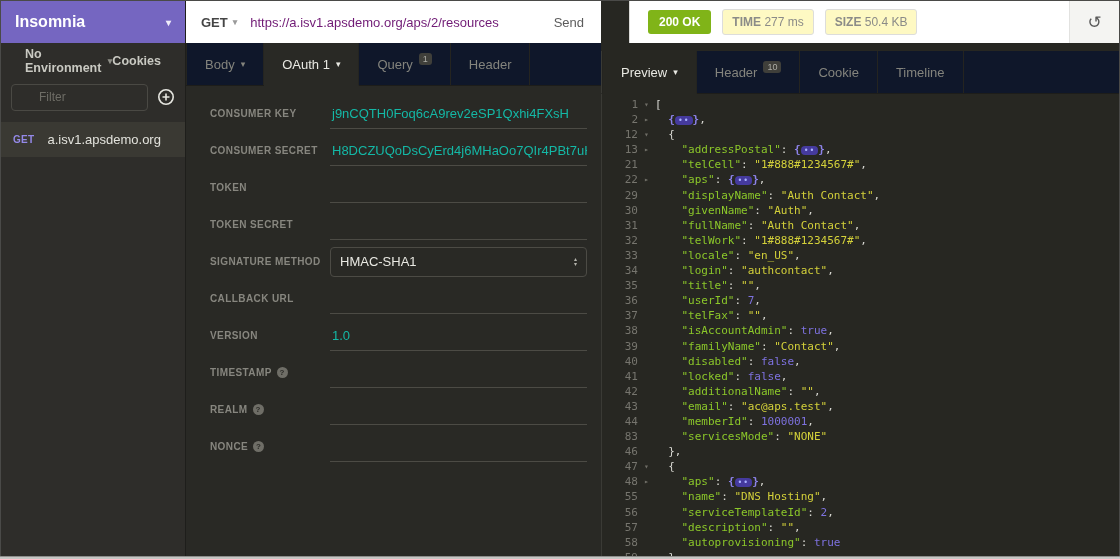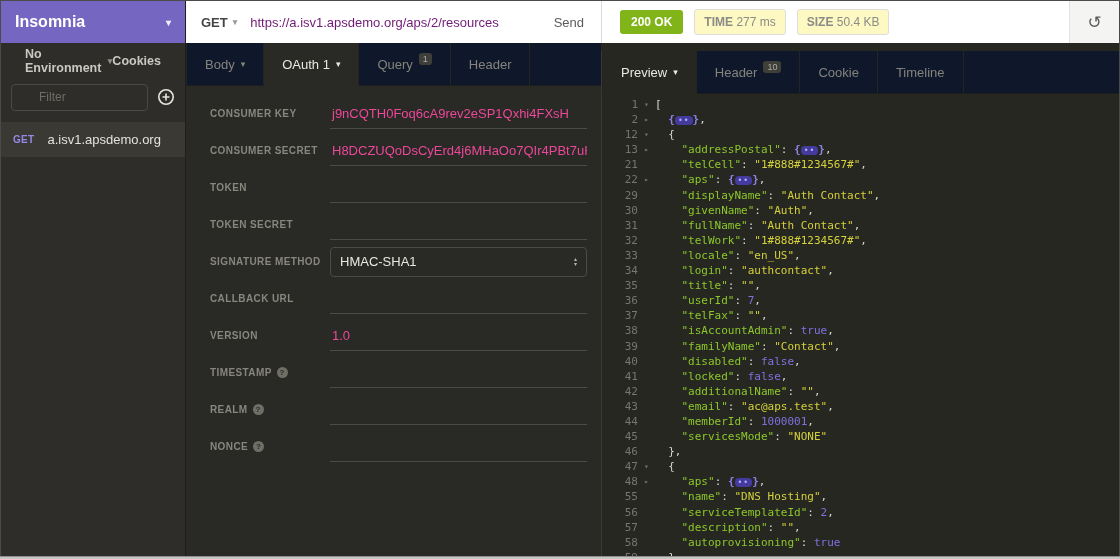--- a/index.html
+++ b/index.html
@@ -57,32 +57,32 @@
                 border-bottom:1px solid #292925; }
   .res .tab.active { background:#272722; border-bottom:1px solid #272722; }
 
   .oauth-form { flex:1; padding:9px 14px 0 24px; }
   .form-row { height:37px; display:flex; align-items:center; }
   .f-label { width:120px; flex:none; font-size:10px; font-weight:700; color:#87867f;
              letter-spacing:.4px; display:flex; align-items:center; gap:5px; }
   .help { width:11px; height:11px; flex:none; border-radius:50%; background:#6f6e67;
           color:#2b2b27; font-size:8px; font-weight:bold; display:flex; align-items:center;
           justify-content:center; }
-  .f-input { flex:1; height:30px; border-bottom:1px solid #4c4b45; color:#ec4899;
+  .f-input { flex:1; height:30px; border-bottom:1px solid #4c4b45; color:#14b8a6;
              font-size:13px; display:flex; align-items:center; padding-left:2px; cursor:text;
              white-space:nowrap; overflow:hidden; }
   .f-select { flex:1; height:30px; border:1px solid #4c4b45; border-radius:4px; display:flex;
               align-items:center; justify-content:space-between; padding:0 9px; color:#e9e9e3;
               font-size:13px; cursor:pointer; }
   .spin { display:flex; flex-direction:column; color:#b2b2ab; font-size:6px; line-height:5px; }
 
   
   .response-pane { flex:1; display:flex; flex-direction:column; background:#272722; min-width:0; }
   .meta-bar { height:42px; flex:none; background:#ffffff; border-left:1px solid #dadad8;
-              display:flex; align-items:center; padding-left:18px; gap:11px; }
+              display:flex; align-items:center; padding-left:18px; gap:11px;margin-left:28px; }
   .badge-status { background:#80b418; color:#fff; font-weight:700; font-size:12px;
                   padding:5px 11px; border-radius:3px; }
   .badge-gray { background:#fef9c3; color:#8b8b88; font-size:12px; padding:5px 9px;
                 border-radius:3px; border:1px solid #dddddb; white-space:nowrap; }
   .badge-gray .lbl { font-weight:700; }
   .history-box { margin-left:auto; align-self:stretch; width:50px; background:#f4f4f2;
                  border-left:1px solid #e2e2e0; display:flex; align-items:center;
                  justify-content:center; color:#5a5a5a; font-size:17px; cursor:pointer; }
   .res-tab-bar { border-left:1px solid #3a3a35;margin-top:8px; }
   .code { flex:1; overflow:hidden; padding-top:3px; border-left:1px solid #3a3a35;
@@ -355,21 +355,21 @@
           <span class="ln">43</span>
           <span class="fold-arrow"></span>
           <span class="lc"><span>    </span><span class="tk-k">"email"</span><span>: </span><span class="tk-s">"ac@aps.test"</span><span>,</span></span>
         </div>
         <div class="code-line">
           <span class="ln">44</span>
           <span class="fold-arrow"></span>
           <span class="lc"><span>    </span><span class="tk-k">"memberId"</span><span>: </span><span class="tk-l">1000001</span><span>,</span></span>
         </div>
         <div class="code-line">
-          <span class="ln">45</span>
+          <span class="ln">83</span>
           <span class="fold-arrow"></span>
           <span class="lc"><span>    </span><span class="tk-k">"servicesMode"</span><span>: </span><span class="tk-s">"NONE"</span></span>
         </div>
         <div class="code-line">
           <span class="ln">46</span>
           <span class="fold-arrow"></span>
           <span class="lc"><span>  },</span></span>
         </div>
         <div class="code-line">
           <span class="ln">47</span>

